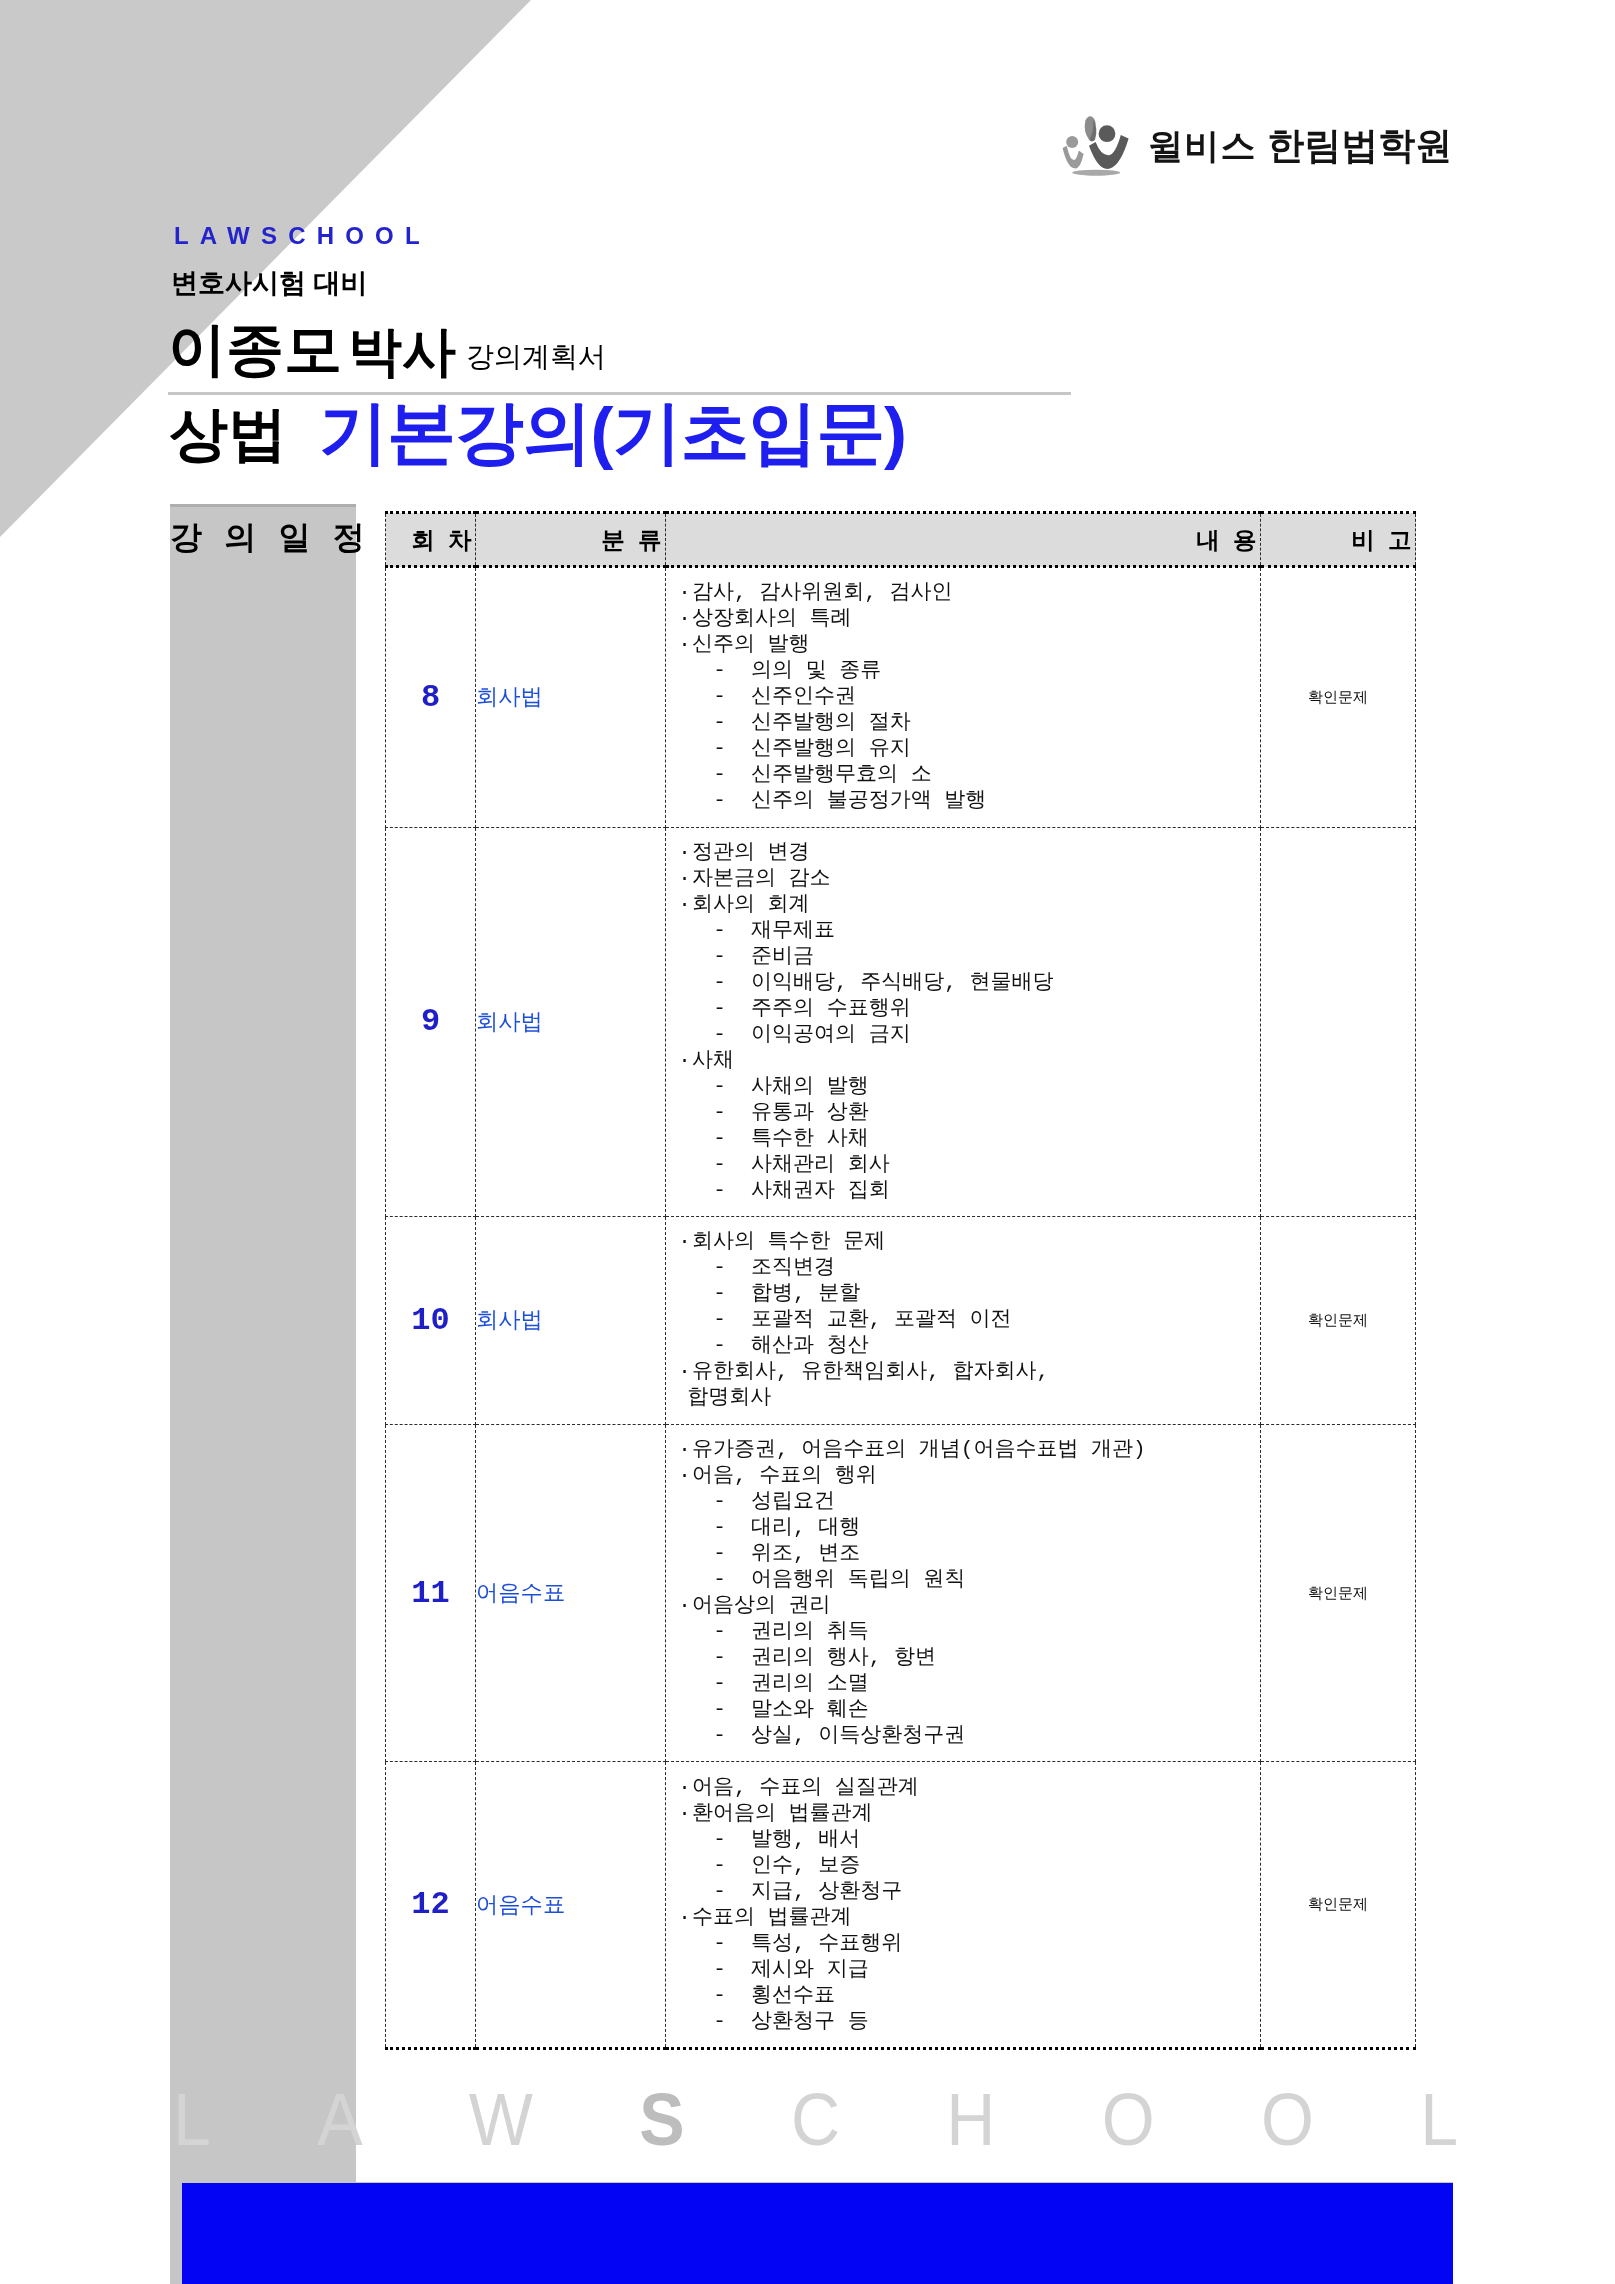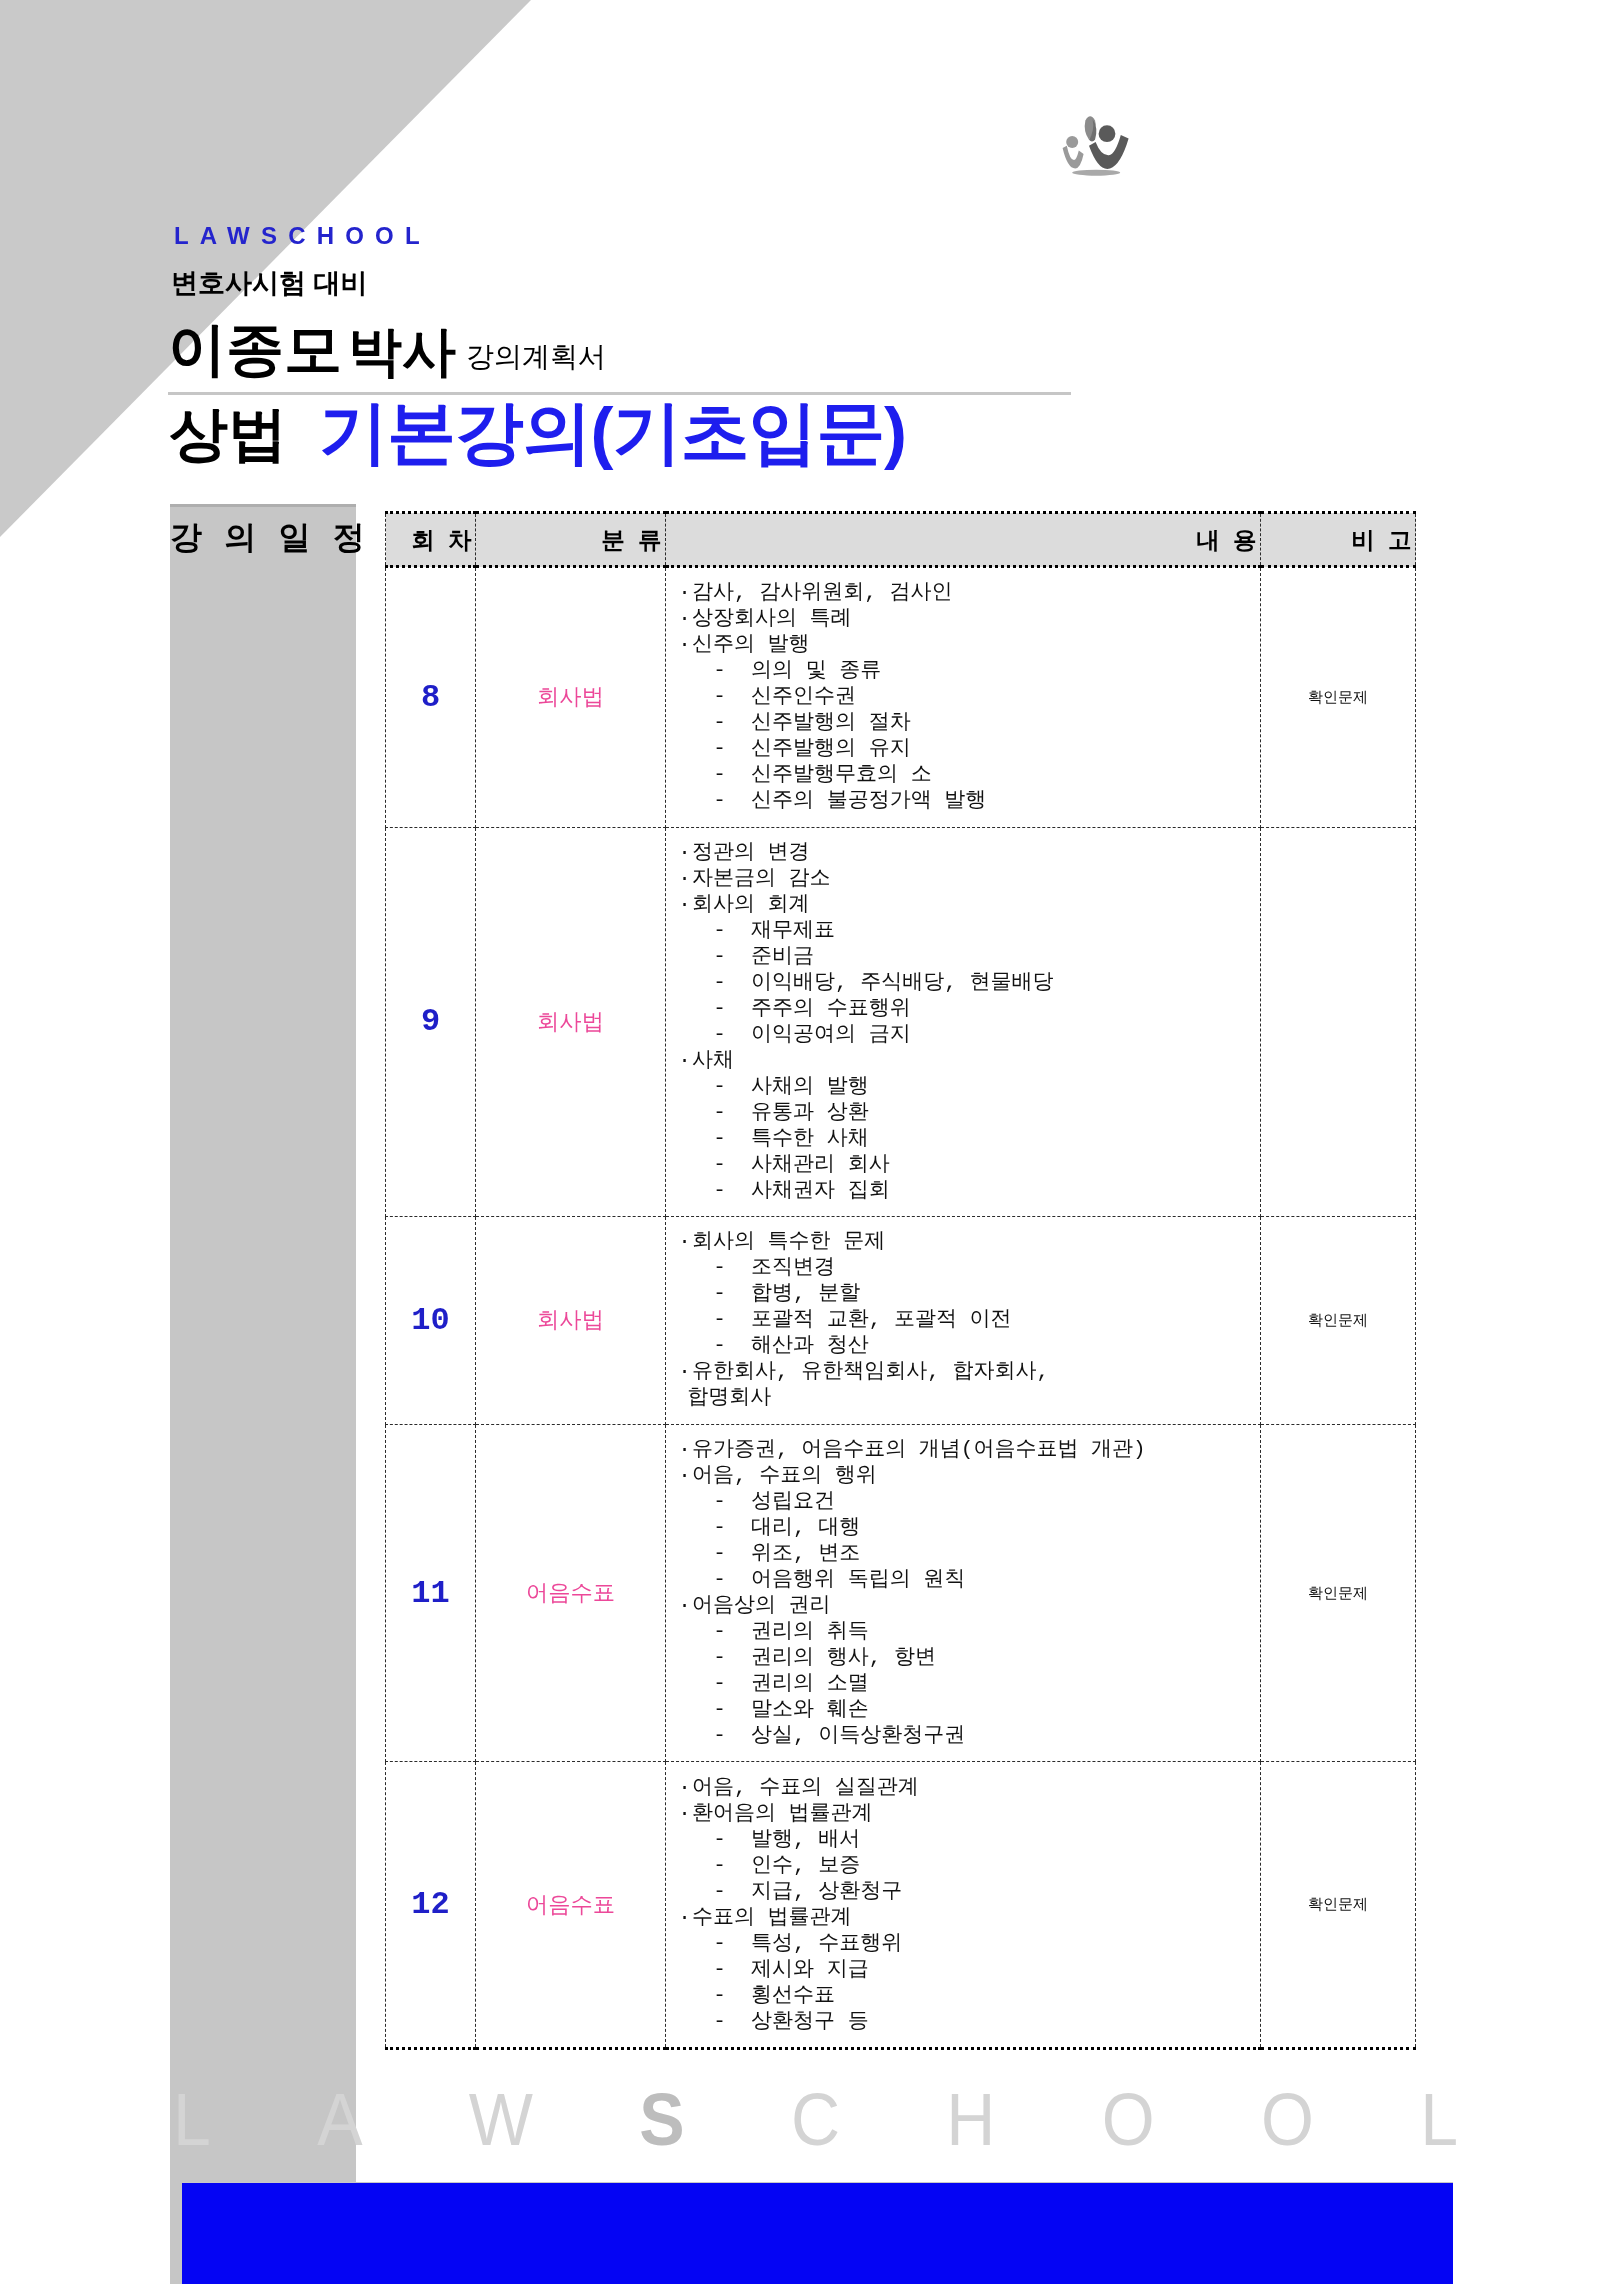--- a/index.html
+++ b/index.html
@@ -54,21 +54,21 @@
   .sched col.c1{width:90px;} .sched col.c2{width:190px;}
   .sched col.c3{width:595px;} .sched col.c4{width:155px;}
   .sched th,.sched td{border:1.1px dashed var(--border-dark);}
   .sched thead th{background:var(--header-gray);height:54px;font-size:23.5px;font-weight:700;
     letter-spacing:3.4px;color:#000;text-align:right;vertical-align:middle;
     border-top:3.4px dotted #000;border-bottom:3.4px dotted #000;font-family:"Liberation Sans",sans-serif;}
   .sched tbody tr:last-child td{border-bottom:3.4px dotted #000;}
   .sched td{vertical-align:middle;font-family:Liberation Mono, monospace;}
   .cell-session{text-align:center;font-size:32px;font-weight:700;color:var(--number-blue);
     font-family:"Liberation Sans",sans-serif;}
-  .cell-category{text-align:center;font-size:22.3px;color:#ec4899;}
+  .cell-category{text-align:left;font-size:22.3px;color:#1d4ed8;}
   .cell-remark{text-align:center;font-size:15px;color:#111;}
   .cell-content{padding:12.3px 5.6px 12.3px 12.3px;}
   .ln{font-size:21px;line-height:26px;color:#111;white-space:nowrap;}
   .ln.b::before{content:"·";margin-right:1.1px;}
   .ln.s{padding-left:35px;}
   .ln.s::before{content:"-\00a0\00a0";}
   .ln.c{padding-left:9px;}
 
   
   .watermark{position:absolute;left:173px;top:2088px;width:1285px;display:flex;
@@ -93,20 +93,21 @@
       <svg width="78" height="65" viewBox="0 0 130 108">
         <ellipse cx="62" cy="101" rx="40" ry="5" fill="#a9a9a9"></ellipse>
         <path d="M44 14 Q52 0 60 14 Q65 25 50 46 Q40 32 44 14 Z" fill="#8c8c8c"></path>
         <path d="M50 46 Q60 30 56 12 Q66 26 60 46 Q55 52 50 46 Z" fill="#6f6f6f"></path>
         <circle cx="22" cy="50" r="10" fill="#9a9a9a"></circle>
         <path d="M6 60 Q14 94 27 94 Q36 94 41 70 L33 64 Q29 80 25 80 Q18 80 13 56 Z" fill="#9a9a9a"></path>
         <circle cx="80" cy="36" r="14" fill="#5a5a5a"></circle>
         <path d="M50 56 Q66 100 85 94 Q103 88 116 44 L103 38 Q94 70 83 72 Q70 73 61 50 Z" fill="#5a5a5a"></path>
       </svg>
     </span>
+    <span class="logo-text"><span>윌비스</span> <span class="academy">한림법학원</span></span>
   </div>
 
   <div class="eyebrow">LAWSCHOOL</div>
   <div class="exam-label">변호사시험 대비</div>
 
   <div class="prof-line">
     <span class="prof-name">이종모</span>
     <span class="prof-title">박사</span>
     <span class="doc-type">강의계획서</span>
   </div>

